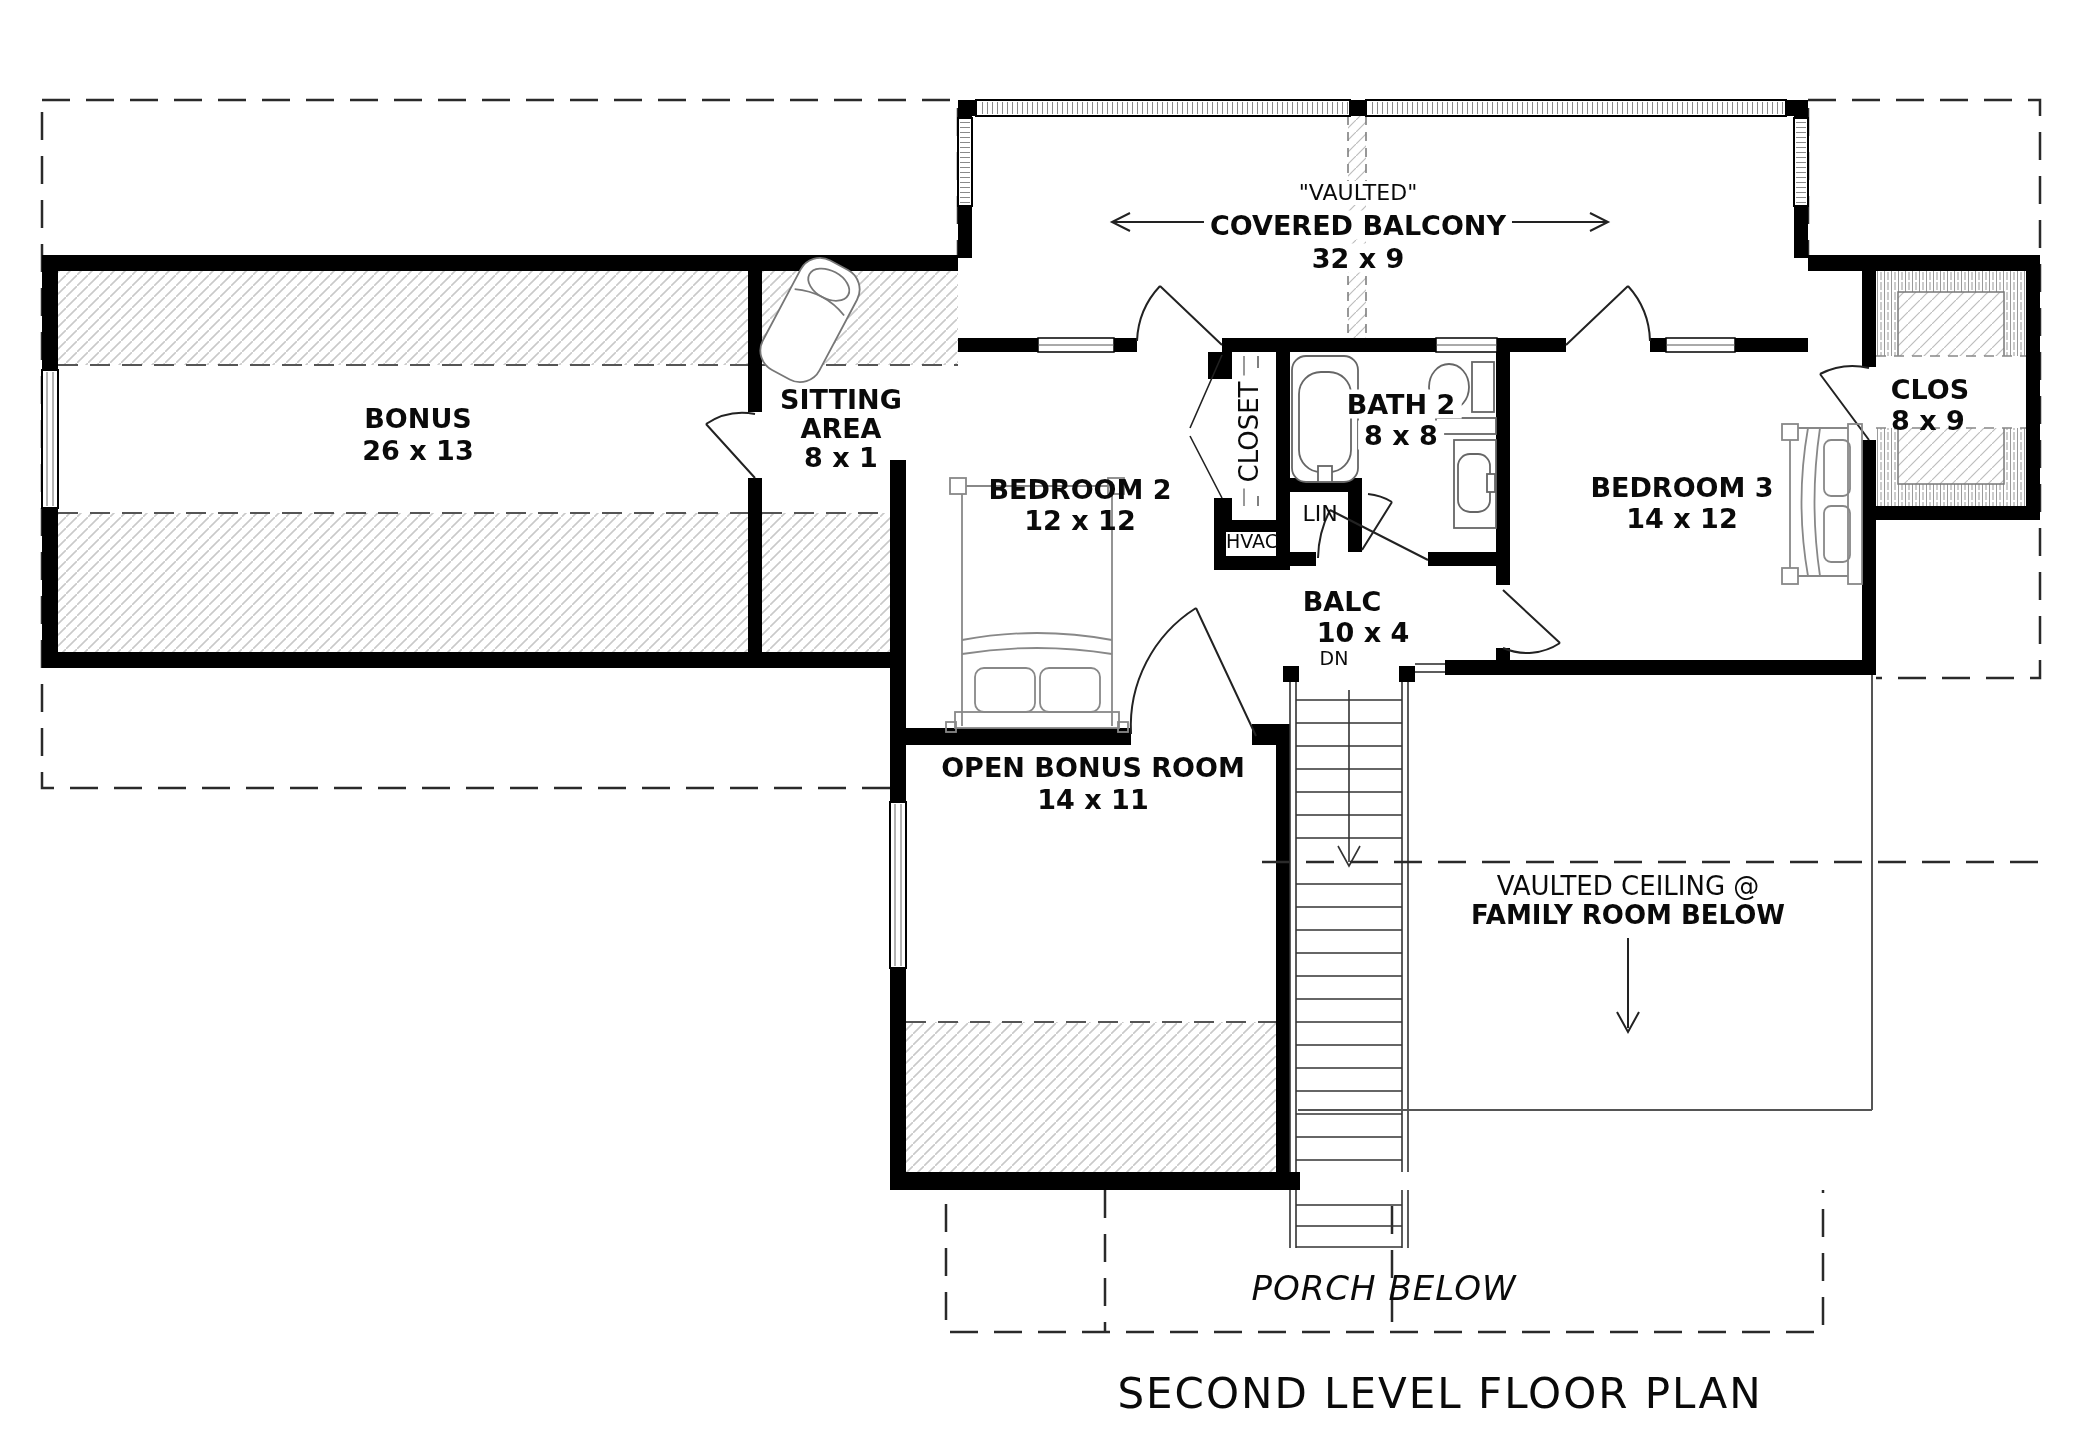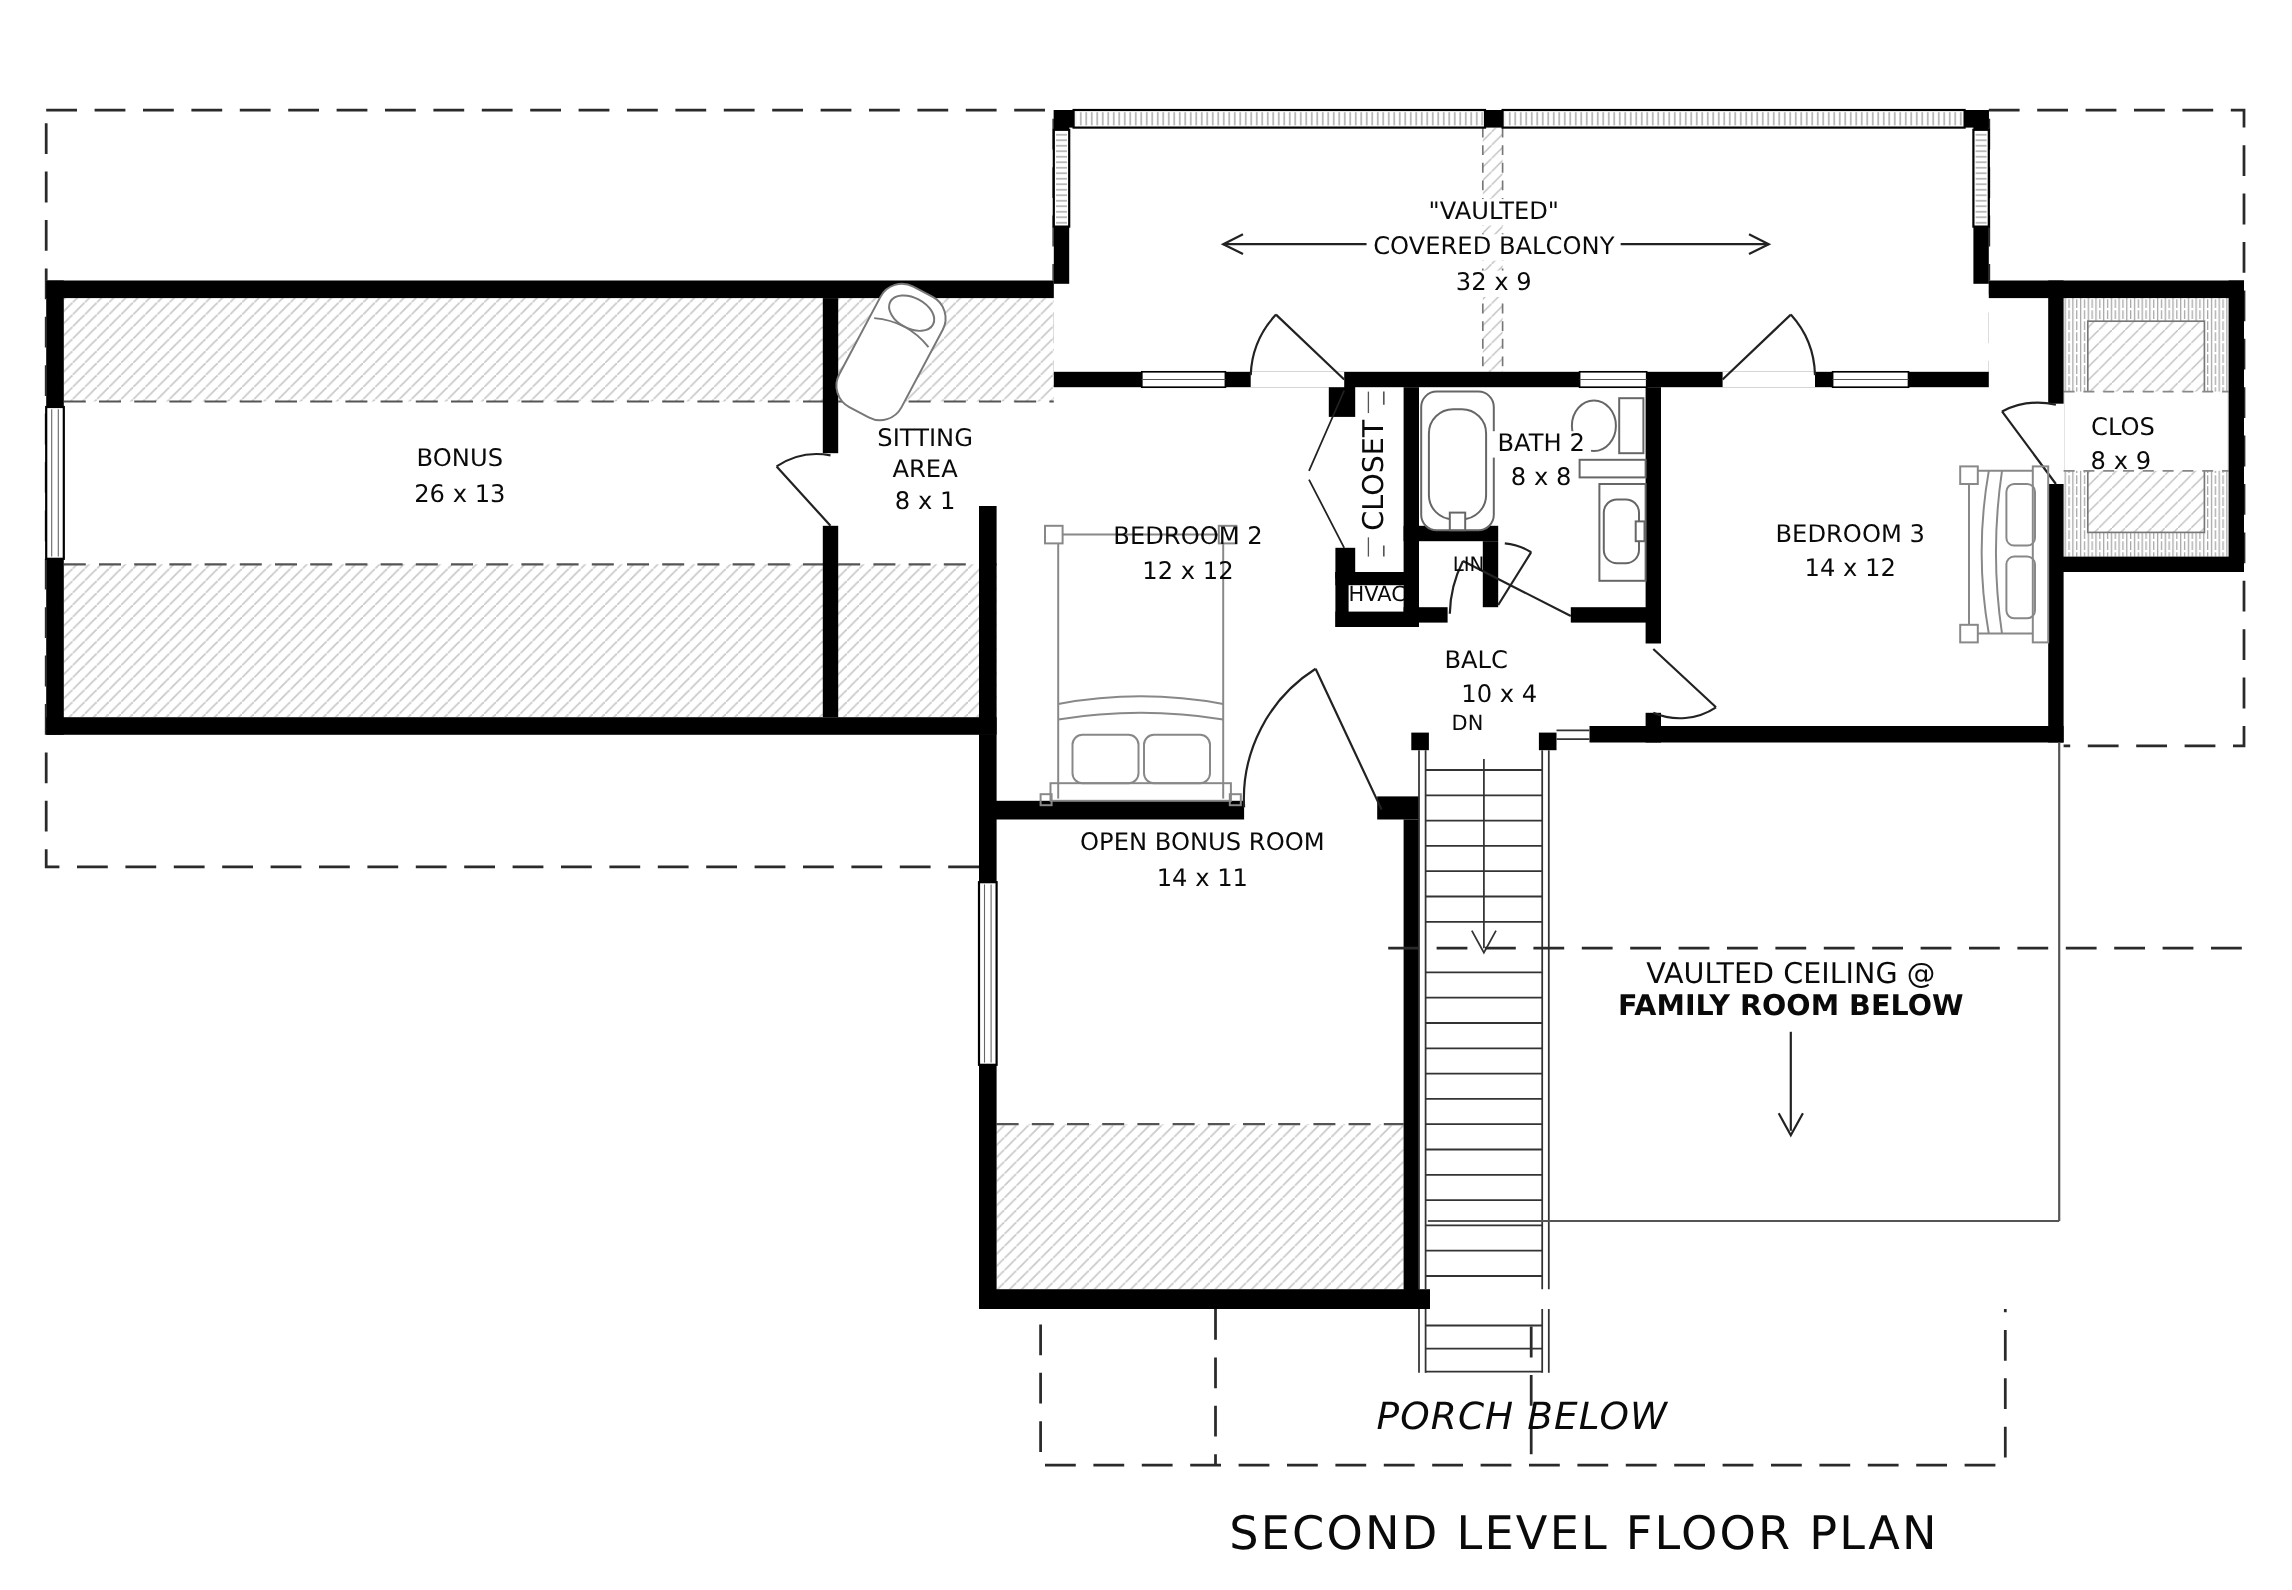--- a/index.html
+++ b/index.html
@@ -5,23 +5,23 @@
   html,body{margin:0;padding:0;background:#ffffff;}
   .canvas{position:relative;width:2084px;height:1445px;background:#fff;overflow:hidden;
           font-family:"DejaVu Sans",sans-serif;}
   svg{position:absolute;left:0;top:0;}
   .lbl{position:absolute;transform:translate(-50%,-50%);white-space:nowrap;
        color:#0a0a0a;font-family:"DejaVu Sans",sans-serif;line-height:1;}
   .bg{background:#fff;padding:1px 6px;}
   .rot{transform:translate(-50%,-50%) rotate(-90deg);}
   .s42{font-size:42px;letter-spacing:2px;}
   .s34{font-size:34px;letter-spacing:1px;}
-  .s27{font-size:22px;}
+  .s27{font-size:27px;font-weight:bold;}
   .s26{font-size:26px;}
-  .s25{font-size:18px;margin-left:15px;}
+  .s25{font-size:22px;}
   .s22{font-size:22px;}
   .s19{font-size:19px;}
 </style>
 </head>
 <body>
 
 <div class="canvas">
 
 <svg width="2084" height="1445" viewBox="0 0 2084 1445">
   <defs>

